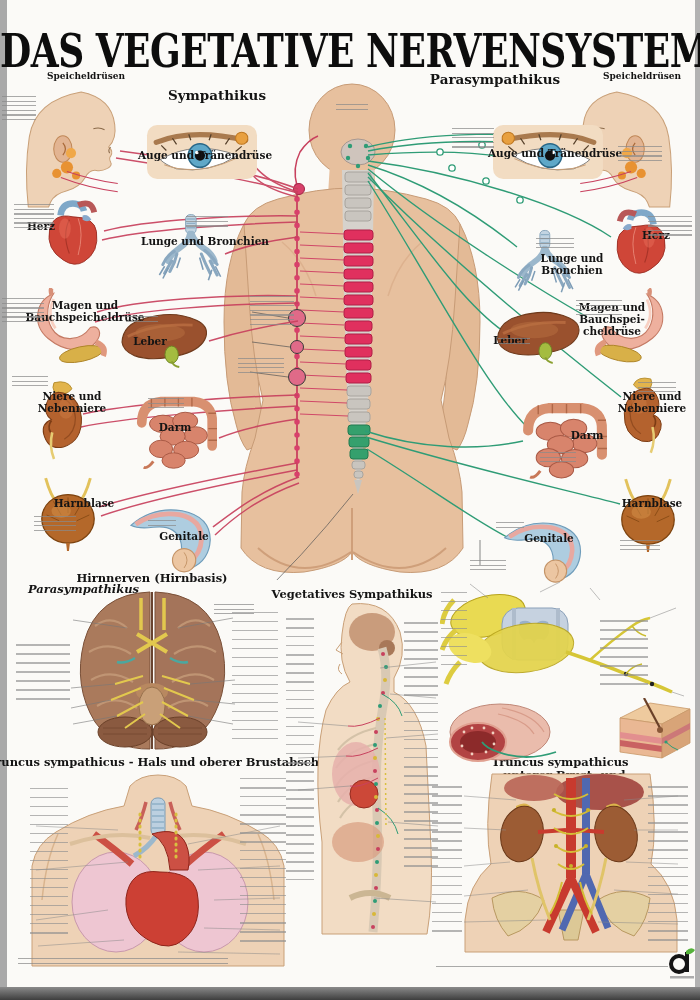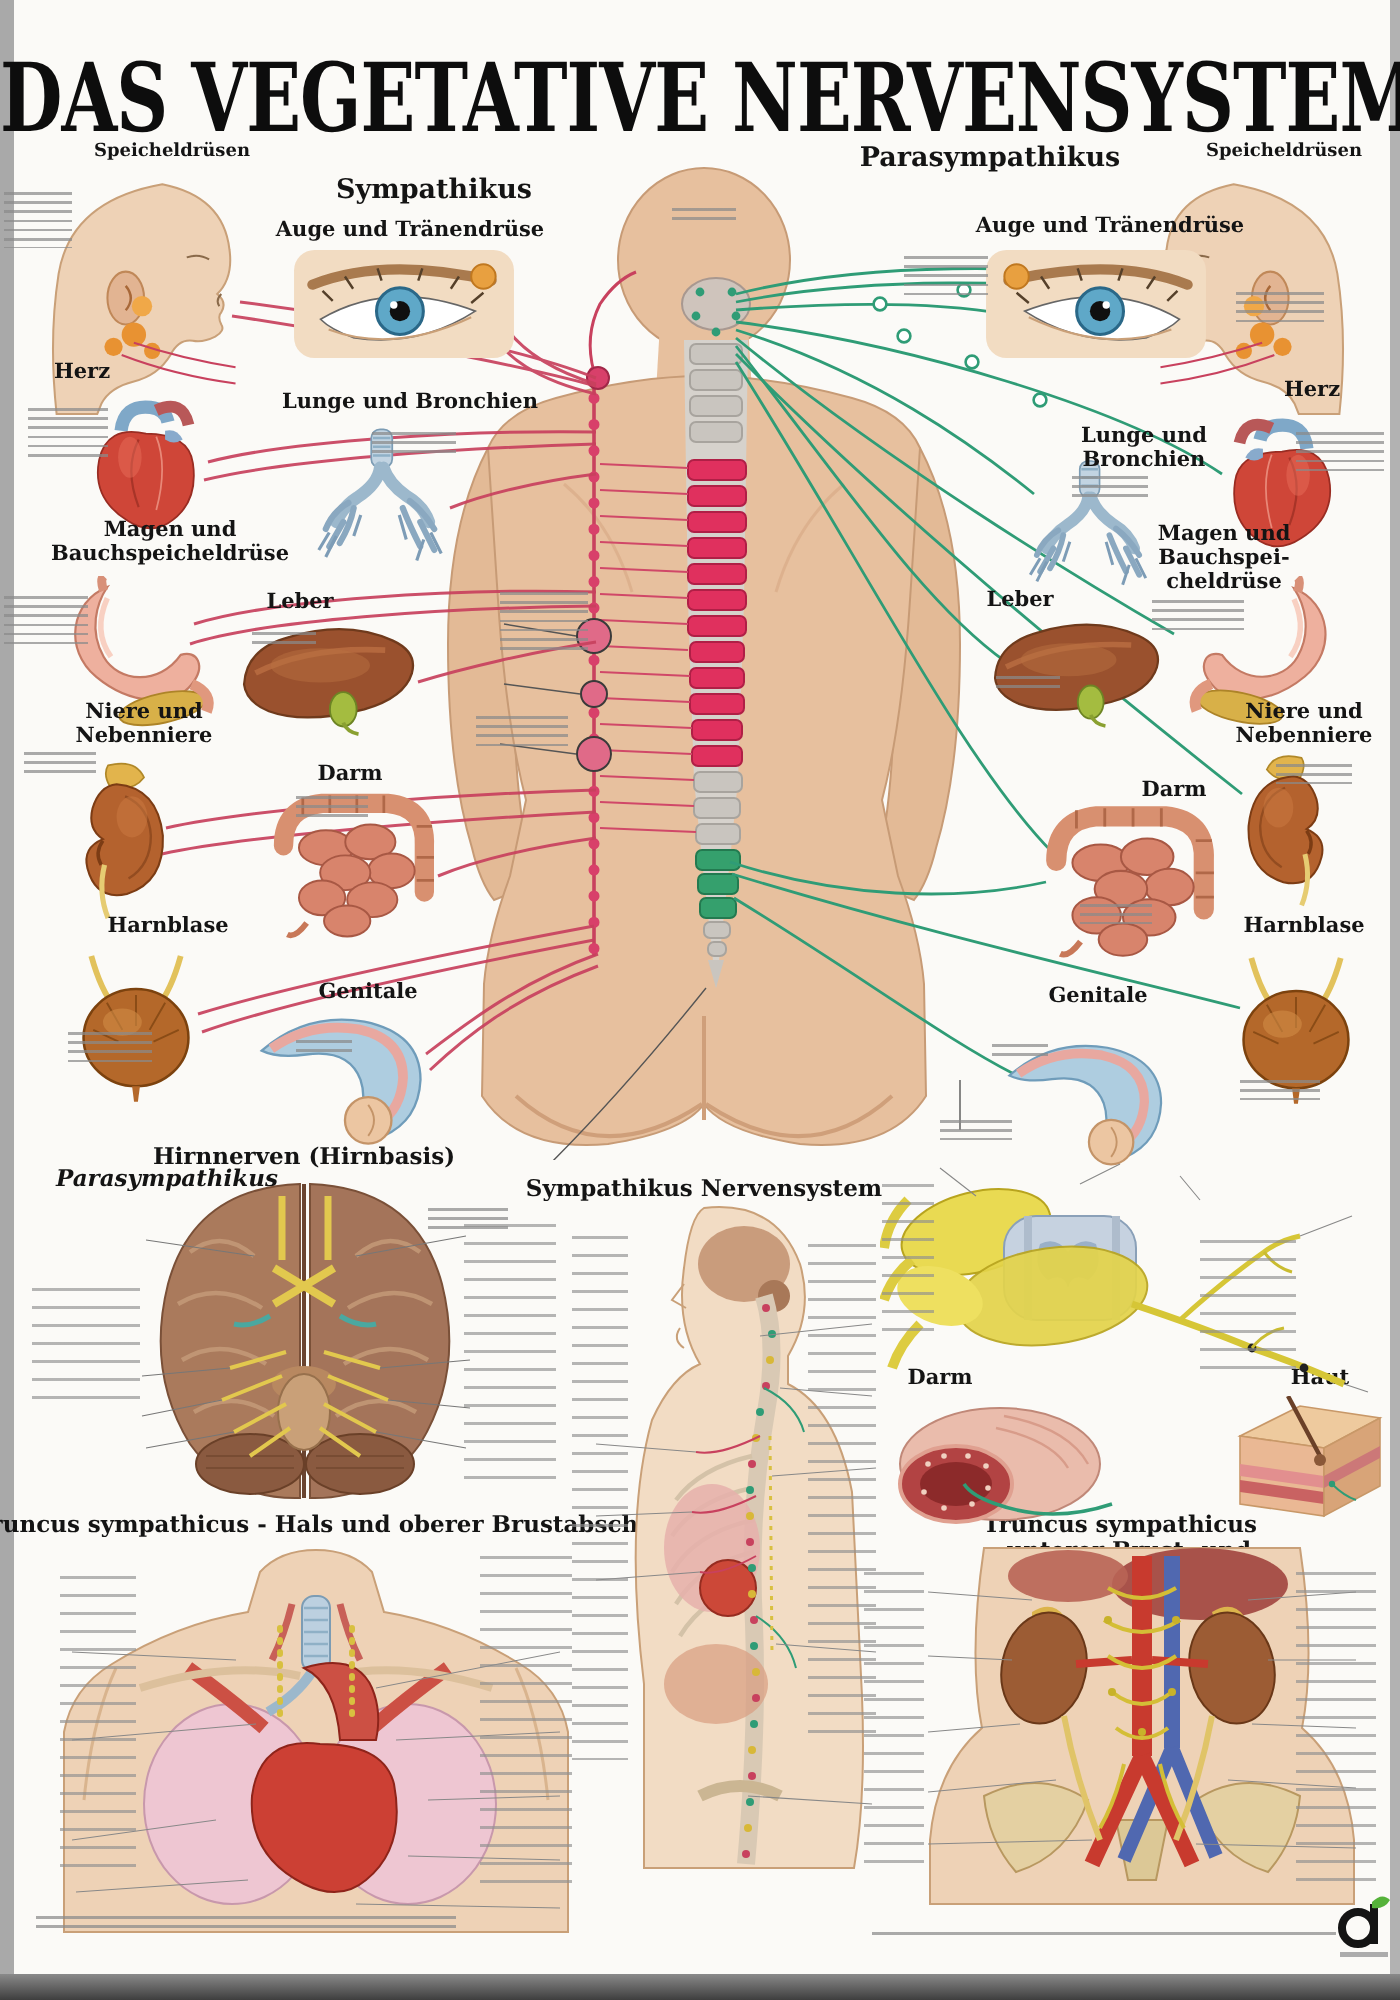--- a/index.html
+++ b/index.html
@@ -7,21 +7,21 @@
           font-family:"DejaVu Serif",serif;color:#141414;}
   .edge{position:absolute;background:#a9a9a9;}
   .edge-l{left:0;top:0;width:7px;height:100%;}
   .edge-r{right:0;top:0;width:5px;height:100%;background:#b2b2b2;}
   .edge-b{left:0;bottom:0;width:100%;height:13px;background:linear-gradient(#8a8a8a,#3e3e3e);}
   .title{position:absolute;left:0;top:22px;width:100%;text-align:center;margin:0;
          font-family:"DejaVu Serif",serif;font-weight:900;font-size:36px;letter-spacing:-.5px;
          transform:scaleY(1.32);transform-origin:top center;color:#0d0d0d;white-space:nowrap;}
   .lbl{position:absolute;font-weight:bold;white-space:pre-line;line-height:1.12;
        transform:translateX(-50%);text-align:center;}
-  .s9{font-size:9px;padding-left:28px;}  .s10{font-size:10.5px;} .s13{font-size:13.5px;} .s11{font-size:11.5px;}
+  .s9{font-size:9px;padding-left:28px;}  .s10{font-size:10.5px;margin-top:40px;} .s13{font-size:13.5px;} .s11{font-size:11.5px;}
   .ital{font-style:italic;transform:none;text-align:left;}
   .thumb{position:absolute;}
   .micro{position:absolute;opacity:.72;
          background:repeating-linear-gradient(to bottom,#8a8a8a 0 1.3px,transparent 1.3px 4.6px);}
   .rows{background:repeating-linear-gradient(to bottom,#8f8f8f 0 1.5px,transparent 1.5px 9px);opacity:.65;}
 </style>
 </head>
 <body>
 
 <div class="poster">
@@ -327,21 +327,21 @@
 cheldrüse</div>
   <div class="lbl s10" style="left:510px;top:295px;">Leber</div>
   <div class="lbl s10" style="left:652px;top:351px;">Niere und
 Nebenniere</div>
   <div class="lbl s10" style="left:587px;top:390px;">Darm</div>
   <div class="lbl s10" style="left:652px;top:458px;">Harnblase</div>
   <div class="lbl s10" style="left:549px;top:493px;">Genitale</div>
 
   <div class="lbl s11 ital" style="left:28px;top:583px;">Parasympathikus</div>
   <div class="lbl s11" style="left:152px;top:572px;">Hirnnerven (Hirnbasis)</div>
-  <div class="lbl s11" style="left:352px;top:588px;">Sympathikus Nervensystem</div>
+  <div class="lbl s11" style="left:352px;top:588px;">Vegetatives Sympathikus</div>
   <div class="lbl s10" style="left:470px;top:684px;">Darm</div>
   <div class="lbl s10" style="left:660px;top:684px;">Haut</div>
   <div class="lbl s11" style="left:165px;top:756px;">Truncus sympathicus - Hals und oberer Brustabschnitt</div>
   <div class="lbl s11" style="left:560px;top:756px;">Truncus sympathicus - unterer Brust- und Bauchabschnitt</div>
 
   <svg class="thumb" style="left:65px;top:584px;" width="175" height="178" viewBox="0 0 175 178">
     <path d="M85,8 Q32,10 19,58 Q8,102 30,138 Q50,166 85,165 Z" fill="#aa7a5c" stroke="#7a5038"></path>
     <path d="M90,8 Q143,10 156,58 Q167,102 145,138 Q125,166 90,165 Z" fill="#a4745a" stroke="#7a5038"></path>
     <path d="M30,42 Q46,30 62,44 M24,68 Q44,56 66,70 M26,96 Q46,84 68,98 M32,122 Q52,110 72,124 M145,42 Q129,30 113,44 M151,68 Q131,56 109,70 M149,96 Q129,84 107,98 M143,122 Q123,110 103,124" stroke="#c49a78" stroke-width="2.2" fill="none" opacity=".85"></path>
     <path d="M87,8 L87,165" stroke="#6a4430" stroke-width="2"></path>

